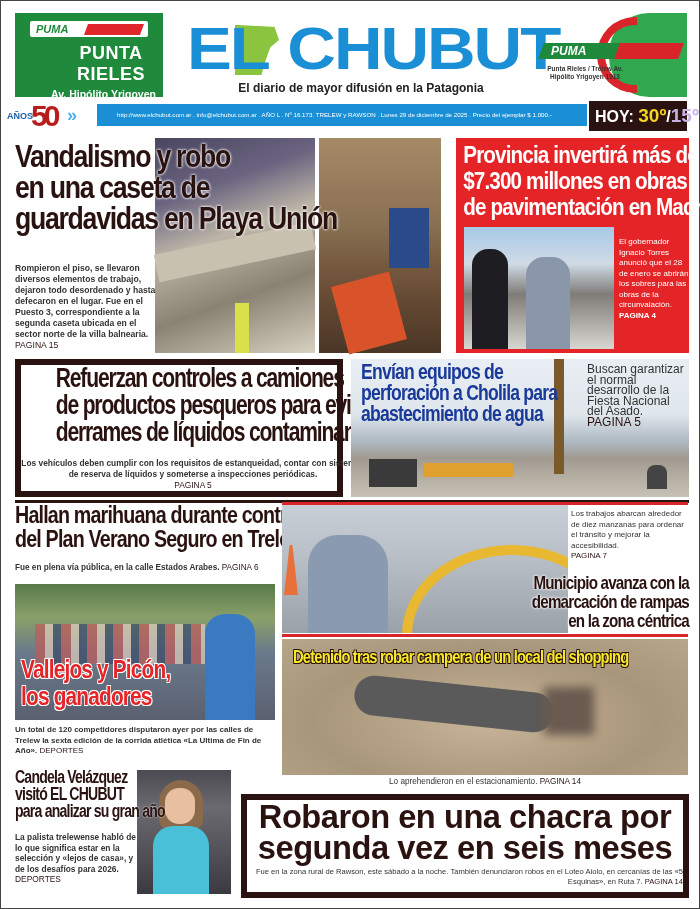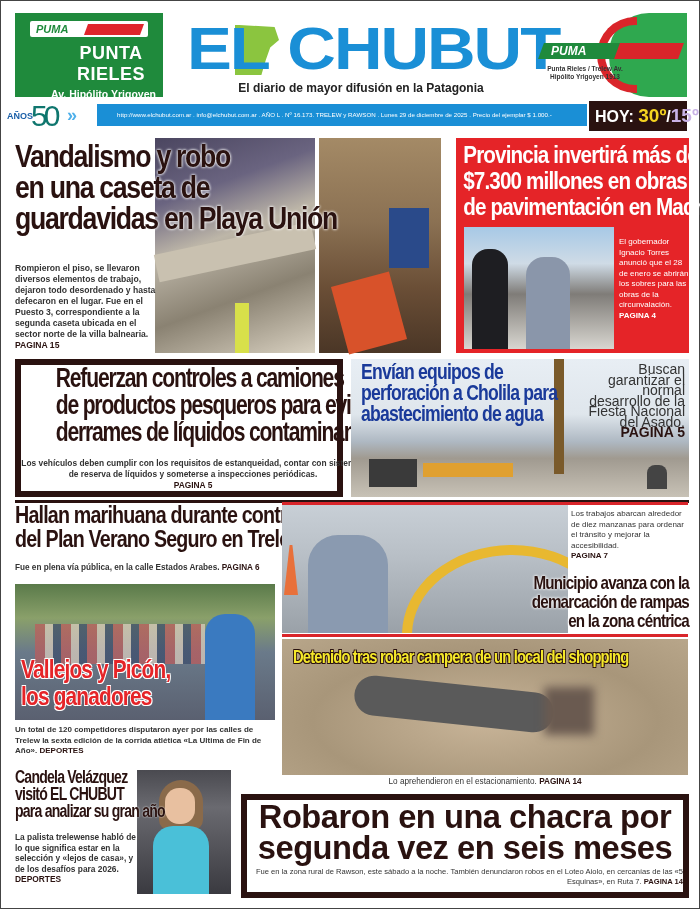--- a/index.html
+++ b/index.html
@@ -25,21 +25,21 @@
   .ad-right .green { position: absolute; right: 0; top: 0; width: 78px; height: 84px; background: #2fa84f; border-radius: 40px 0 0 40px; }
   .ad-right .swoosh { position: absolute; left: 60px; top: 4px; width: 40px; height: 76px; border: 8px solid #d9252a; border-right: none; border-radius: 40px 0 0 40px; }
   .ad-right .pbar { position: absolute; left: 4px; top: 30px; width: 120px; height: 16px; background: #1f8a3c; transform: skewX(-20deg); }
   .ad-right .pbar-red { position: absolute; left: 80px; top: 30px; width: 64px; height: 16px; background: #d9252a; transform: skewX(-20deg); }
   .ad-right .ptxt { position: absolute; left: 14px; top: 31px; color: #fff; font-style: italic; font-weight: bold; font-size: 12px; }
   .ad-right .small { position: absolute; left: 8px; top: 52px; width: 80px; font-size: 6.5px; font-weight: bold; color: #333; text-align: center; line-height: 8px; }
 
   .infobar { left: 96px; top: 103px; width: 490px; height: 22px; background: #1a8fd6; color: #fff; font-size: 6.2px; line-height: 22px; padding-left: 20px; white-space: nowrap; overflow: hidden; }
   .anos { left: 6px; top: 100px; width: 80px; height: 30px; }
   .anos .t { position: absolute; left: 0; top: 10px; font-size: 9px; font-weight: bold; color: #1a5fa8; }
-  .anos .n { position: absolute; left: 24px; top: -2px; font-size: 30px; font-weight: 400; color: #0f766e; letter-spacing: -4px; }
+  .anos .n { position: absolute; left: 24px; top: -2px; font-size: 30px; font-weight: 700; color: #b91c1c; letter-spacing: -4px; }
   .anos .chev { position: absolute; left: 60px; top: 4px; font-size: 18px; color: #4fb0ea; font-weight: bold; }
   .hoy { left: 588px; top: 100px; width: 98px; height: 30px; background: #2a1210; color: #fff; font-weight: bold; font-size: 16px; line-height: 30px; padding-left: 6px; white-space: nowrap; }
   .hoy .max { color: #f5d420; font-size: 19px; }
   .hoy .slash { color: #fff; }
   .hoy .min { color: #c9b2e6; font-size: 19px; }
 
   
   .s1-head { left: 14px; top: 140px; width: 300px; font-size: 31px; line-height: 31px; color: #2a1210; font-weight: 900; letter-spacing: -1.5px; transform: scaleX(0.86); transform-origin: left top; white-space: nowrap; z-index: 3; text-shadow: 0 0 3px #fff, 0 0 3px #fff; }
   .s1-body { left: 14px; top: 262px; width: 145px; font-size: 8.6px; line-height: 11px; color: #333; font-weight: bold; }
   .s1-photo1 { left: 154px; top: 137px; width: 160px; height: 215px; background: linear-gradient(160deg, #4b4660 0%, #6a6480 25%, #bdb6a8 45%, #8a8272 70%, #d8d0c0 100%); }
@@ -63,21 +63,21 @@
   .s3-head { left: 20px; top: 364px; width: 316px; font-size: 27px; line-height: 27px; color: #2a1210; font-weight: 900; letter-spacing: -1.5px; text-align: center; transform: scaleX(0.78); transform-origin: center top; white-space: nowrap; margin-left: 0; }
   .s3-body { left: 20px; top: 457px; width: 344px; font-size: 8.4px; line-height: 11px; color: #333; text-align: center; font-weight: bold; }
 
   
   .s4-photo { left: 350px; top: 358px; width: 338px; height: 138px; background: linear-gradient(180deg, #e8eef4 0%, #dfe6ec 40%, #aeb8c2 60%, #a09a90 72%, #c8c2b6 100%); overflow: hidden; }
   .s4-photo .rig { position: absolute; left: 203px; top: 0; width: 10px; height: 115px; background: #7a5a2a; }
   .s4-photo .trailer { position: absolute; left: 72px; top: 104px; width: 90px; height: 14px; background: #e0a030; }
   .s4-photo .truck { position: absolute; left: 18px; top: 100px; width: 48px; height: 28px; background: #3a3a3a; }
   .s4-photo .tank { position: absolute; left: 296px; top: 106px; width: 20px; height: 24px; background: #444; border-radius: 8px 8px 0 0; }
   .s4-head { left: 360px; top: 360px; width: 250px; font-size: 22px; line-height: 21px; color: #1a3a9a; font-weight: 900; letter-spacing: -1px; transform: scaleX(0.8); transform-origin: left top; white-space: nowrap; }
-  .s4-body { left: 586px; top: 363px; width: 98px; font-size: 14px; line-height: 10.5px; color: #333; text-align: right; }
+  .s4-body { left: 586px; top: 363px; width: 98px; font-size: 12px; line-height: 10.5px; color: #333; text-align: left; }
 
   .rule { left: 14px; width: 674px; height: 3px; background: #2a1210; }
 
   
   .s5-head { left: 14px; top: 502px; width: 270px; font-size: 24px; line-height: 24px; color: #2a1210; font-weight: 900; letter-spacing: -1px; transform: scaleX(0.82); transform-origin: left top; white-space: nowrap; }
   .s5-body { left: 14px; top: 562px; width: 270px; font-size: 8.2px; color: #333; font-weight: bold; }
 
   
   .s6-photo { left: 281px; top: 504px; width: 286px; height: 128px; background: linear-gradient(180deg, #c8cfd6 0%, #b8bfc6 40%, #9aa1a8 100%); overflow: hidden; }
   .s6-photo .curb { position: absolute; left: 120px; top: 40px; width: 220px; height: 180px; border: 10px solid #e8b830; border-radius: 50%; }
@@ -106,21 +106,21 @@
   .s9-photo { left: 136px; top: 769px; width: 94px; height: 124px; background: linear-gradient(180deg, #4a4a50 0%, #6a6a70 30%, #3a3a40 100%); overflow: hidden; }
   .s9-photo .hair { position: absolute; left: 22px; top: 10px; width: 44px; height: 50px; background: #8a6a4a; border-radius: 22px 22px 10px 10px; }
   .s9-photo .face { position: absolute; left: 28px; top: 18px; width: 30px; height: 36px; background: #e8c0a0; border-radius: 14px; }
   .s9-photo .shirt { position: absolute; left: 16px; top: 56px; width: 56px; height: 68px; background: #4ac0d8; border-radius: 20px 20px 0 0; }
   .s9-body { left: 14px; top: 831px; width: 122px; font-size: 8.4px; line-height: 10.5px; color: #333; font-weight: bold; }
 
   
   .s10 { left: 240px; top: 793px; width: 448px; height: 104px; border: 6px solid #2a1210; background: #fff; }
   .s10-head { left: 246px; top: 800px; width: 436px; font-size: 34px; line-height: 31px; color: #2a1210; font-weight: 900; text-align: center; letter-spacing: -0.5px; transform: scaleX(0.96); transform-origin: center top; white-space: nowrap; }
   .s10-body { left: 246px; top: 866px; width: 436px; font-size: 7.6px; line-height: 10px; color: #333; text-align: right; }
-  b.pg { font-weight: 700; color: #2a1210; }
+  b.pg { font-weight: 400; color: #2a1210; }
 </style>
 </head>
 <body>
 
 <div class="page">
 
   <div class="abs ad-left">
     <div class="puma">
       <span class="p1">PUMA</span>
       <span class="p2"></span>

